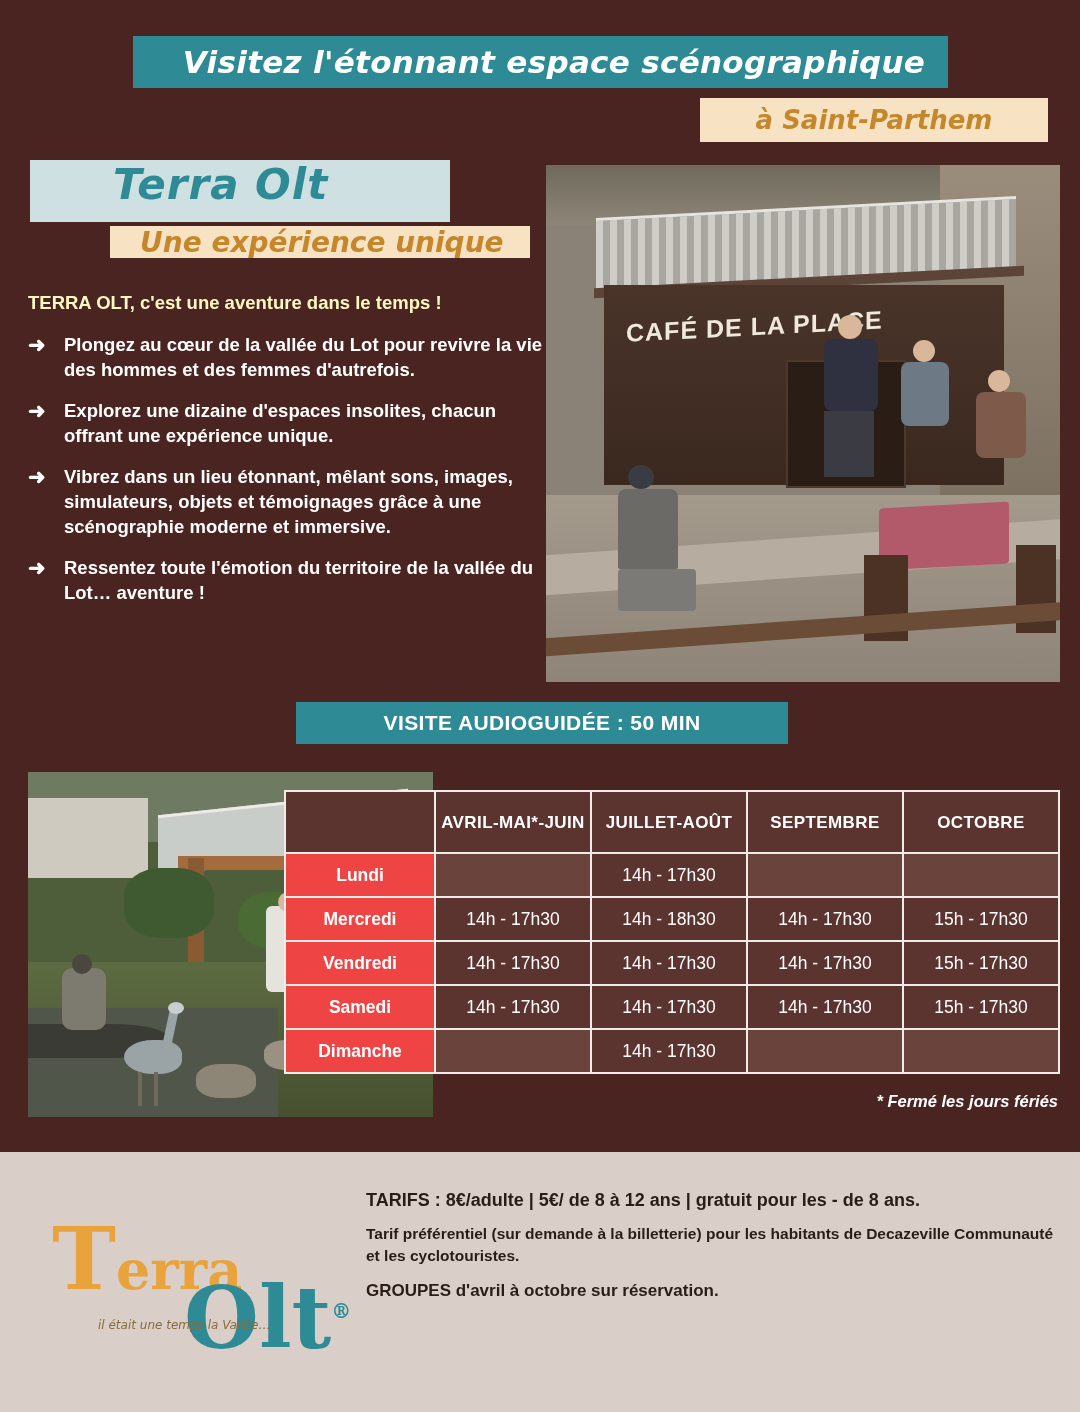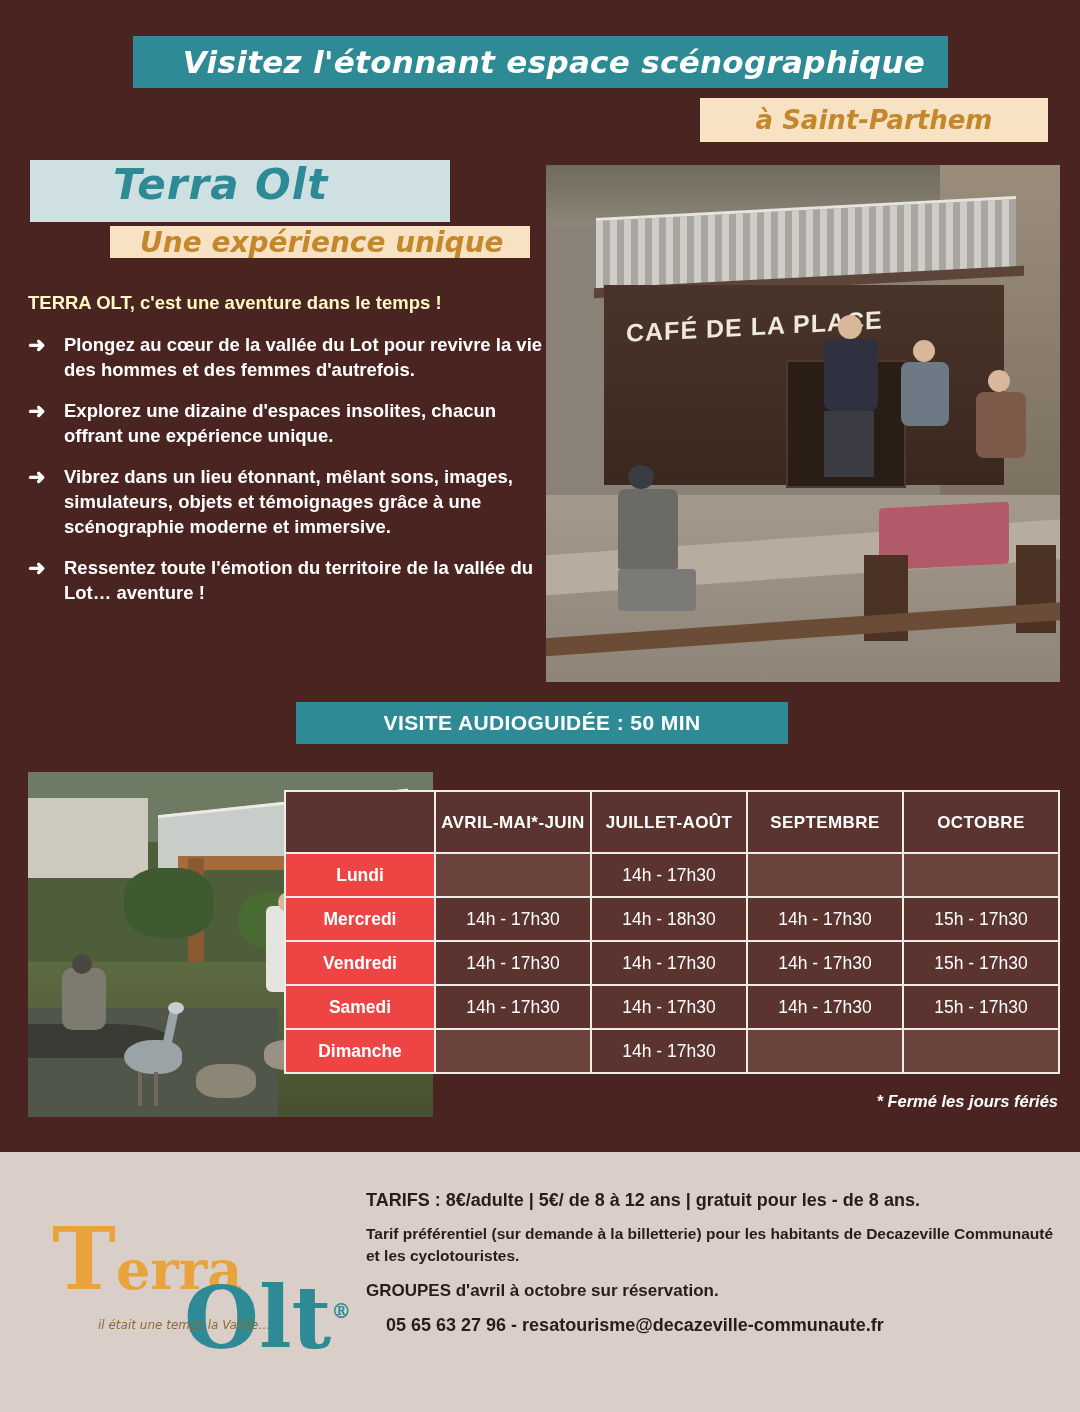--- a/index.html
+++ b/index.html
@@ -510,15 +510,14 @@
   <div class="logo">
     <span class="t-big"><span>T</span><span style="font-size:54px">erra</span></span>
     <span class="t-olt"><span>Olt</span><span class="reg">®</span></span>
     <span class="t-tag">il était une temps la Vallée…</span>
   </div>
 
   <div class="info">
     <div class="tarifs">TARIFS : 8€/adulte   |   5€/ de 8 à 12 ans   |   gratuit pour les - de 8 ans.</div>
     <div class="pref">Tarif préférentiel (sur demande à la billetterie) pour les habitants de Decazeville Communauté et les cyclotouristes.</div>
     <div class="groupes">GROUPES d'avril à octobre sur réservation.</div>
-    <div class="phone">05 65 63 27 96 - resatourisme@decazeville-communaute.fr</div>
   </div>
 </div>
 
 </body></html>

